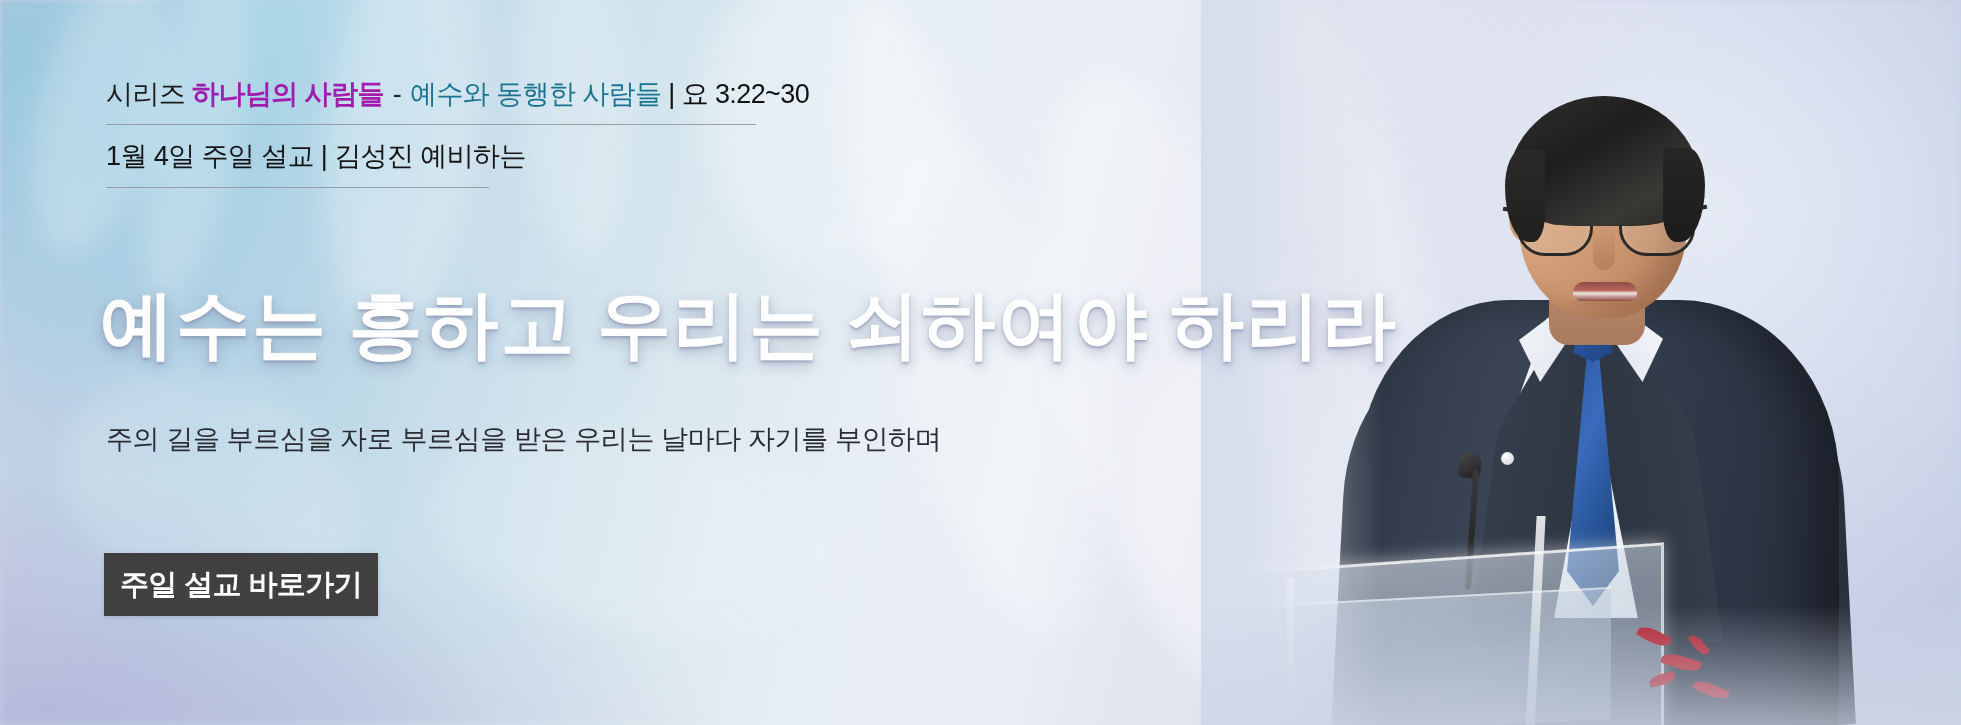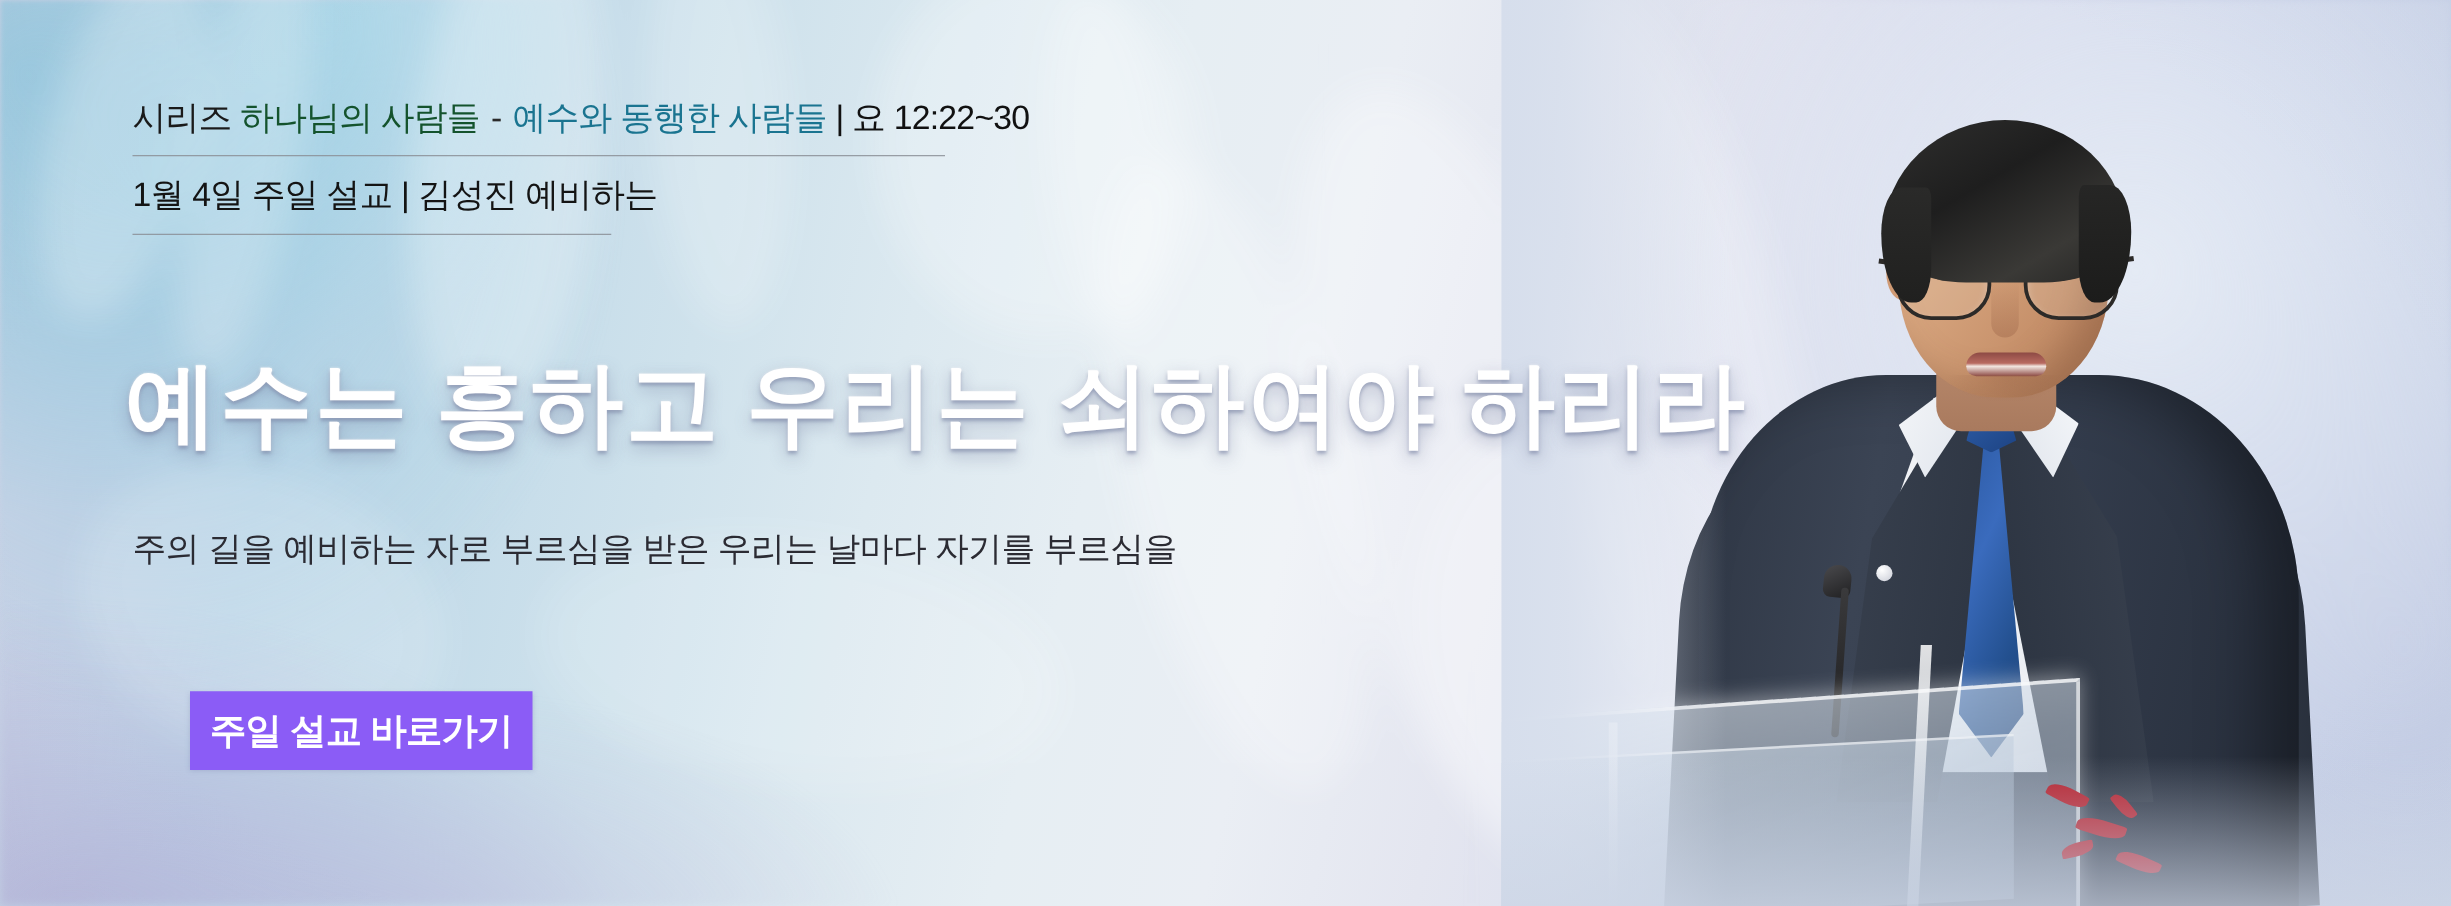--- a/index.html
+++ b/index.html
@@ -81,21 +81,21 @@
 
   
   .content{position:absolute;left:0;top:0;width:1200px;height:100%;}
 
   .meta{position:absolute;left:106px;top:78px;width:900px;}
   .series-line{
     font-size:27px;line-height:1.25;letter-spacing:-.6px;white-space:nowrap;
     color:#1a1a1a;
   }
   .series-kicker{font-weight:400;color:#1a1a1a;}
-  .series-title{font-weight:400;color:#14532d;}
+  .series-title{font-weight:700;color:#a21caf;}
   .series-dash{font-weight:400;color:#2a2a2a;padding:0 2px;}
   .series-sub{color:#1a7490;font-weight:400;}
   .series-ref{color:#111;font-weight:400;}
 
   .rule{
     height:1px;background:#8b8f96;opacity:.85;
     margin-top:12px;
   }
   .rule-1{width:650px;}
   .rule-2{width:383px;margin-top:13px;}
@@ -119,25 +119,24 @@
   .desc{
     position:absolute;left:106px;top:418px;
     font-size:27px;line-height:1.62;letter-spacing:-.4px;
     color:#2b2b33;
   }
   .desc div{white-space:nowrap;}
 
   .cta{
     position:absolute;left:104px;top:553px;
     width:274px;height:63px;
-    background:#8b5cf6;
+    background:#404040;
     display:flex;align-items:center;justify-content:center;
     box-shadow:0 1px 4px rgba(90,100,150,.25);
     cursor:pointer;
-    margin-left:48px;
   }
   .cta-label{
     color:#fff;font-size:29px;font-weight:600;letter-spacing:-.6px;white-space:nowrap;
   }
 
   
   .photo{
     position:absolute;right:0;top:0;width:760px;height:725px;overflow:hidden;
   }
   .ph-inner{position:absolute;inset:0;}
@@ -413,31 +412,31 @@
       </div>
       <div class="photo-fade-l"></div>
       <div class="photo-fade-b"></div>
     </div>
   </div>
 
   <div class="content">
 
     <div class="meta">
       <div class="series-line">
-        <span class="series-kicker">시리즈 </span><span class="series-title">하나님의 사람들</span><span class="series-dash"> - </span><span class="series-sub">예수와 동행한 사람들</span><span class="series-ref"> | </span><span class="series-ref">요 12:22~30</span>
+        <span class="series-kicker">시리즈 </span><span class="series-title">하나님의 사람들</span><span class="series-dash"> - </span><span class="series-sub">예수와 동행한 사람들</span><span class="series-ref"> | </span><span class="series-ref">요 3:22~30</span>
       </div>
       <div class="rule rule-1"></div>
       <div class="date-line">1월 4일 주일 설교 | 김성진 예비하는</div>
       <div class="rule rule-2"></div>
     </div>
 
     <div class="headline">예수는 흥하고 우리는 쇠하여야 하리라</div>
 
     <div class="desc">
-      <div>주의 길을 예비하는 자로 부르심을 받은 우리는 날마다 자기를 부르심을</div>
+      <div>주의 길을 부르심을 자로 부르심을 받은 우리는 날마다 자기를 부인하며</div>
     </div>
 
     <div class="cta">
       <span class="cta-label">주일 설교 바로가기</span>
     </div>
 
   </div>
 </div>
 
 </body></html>

